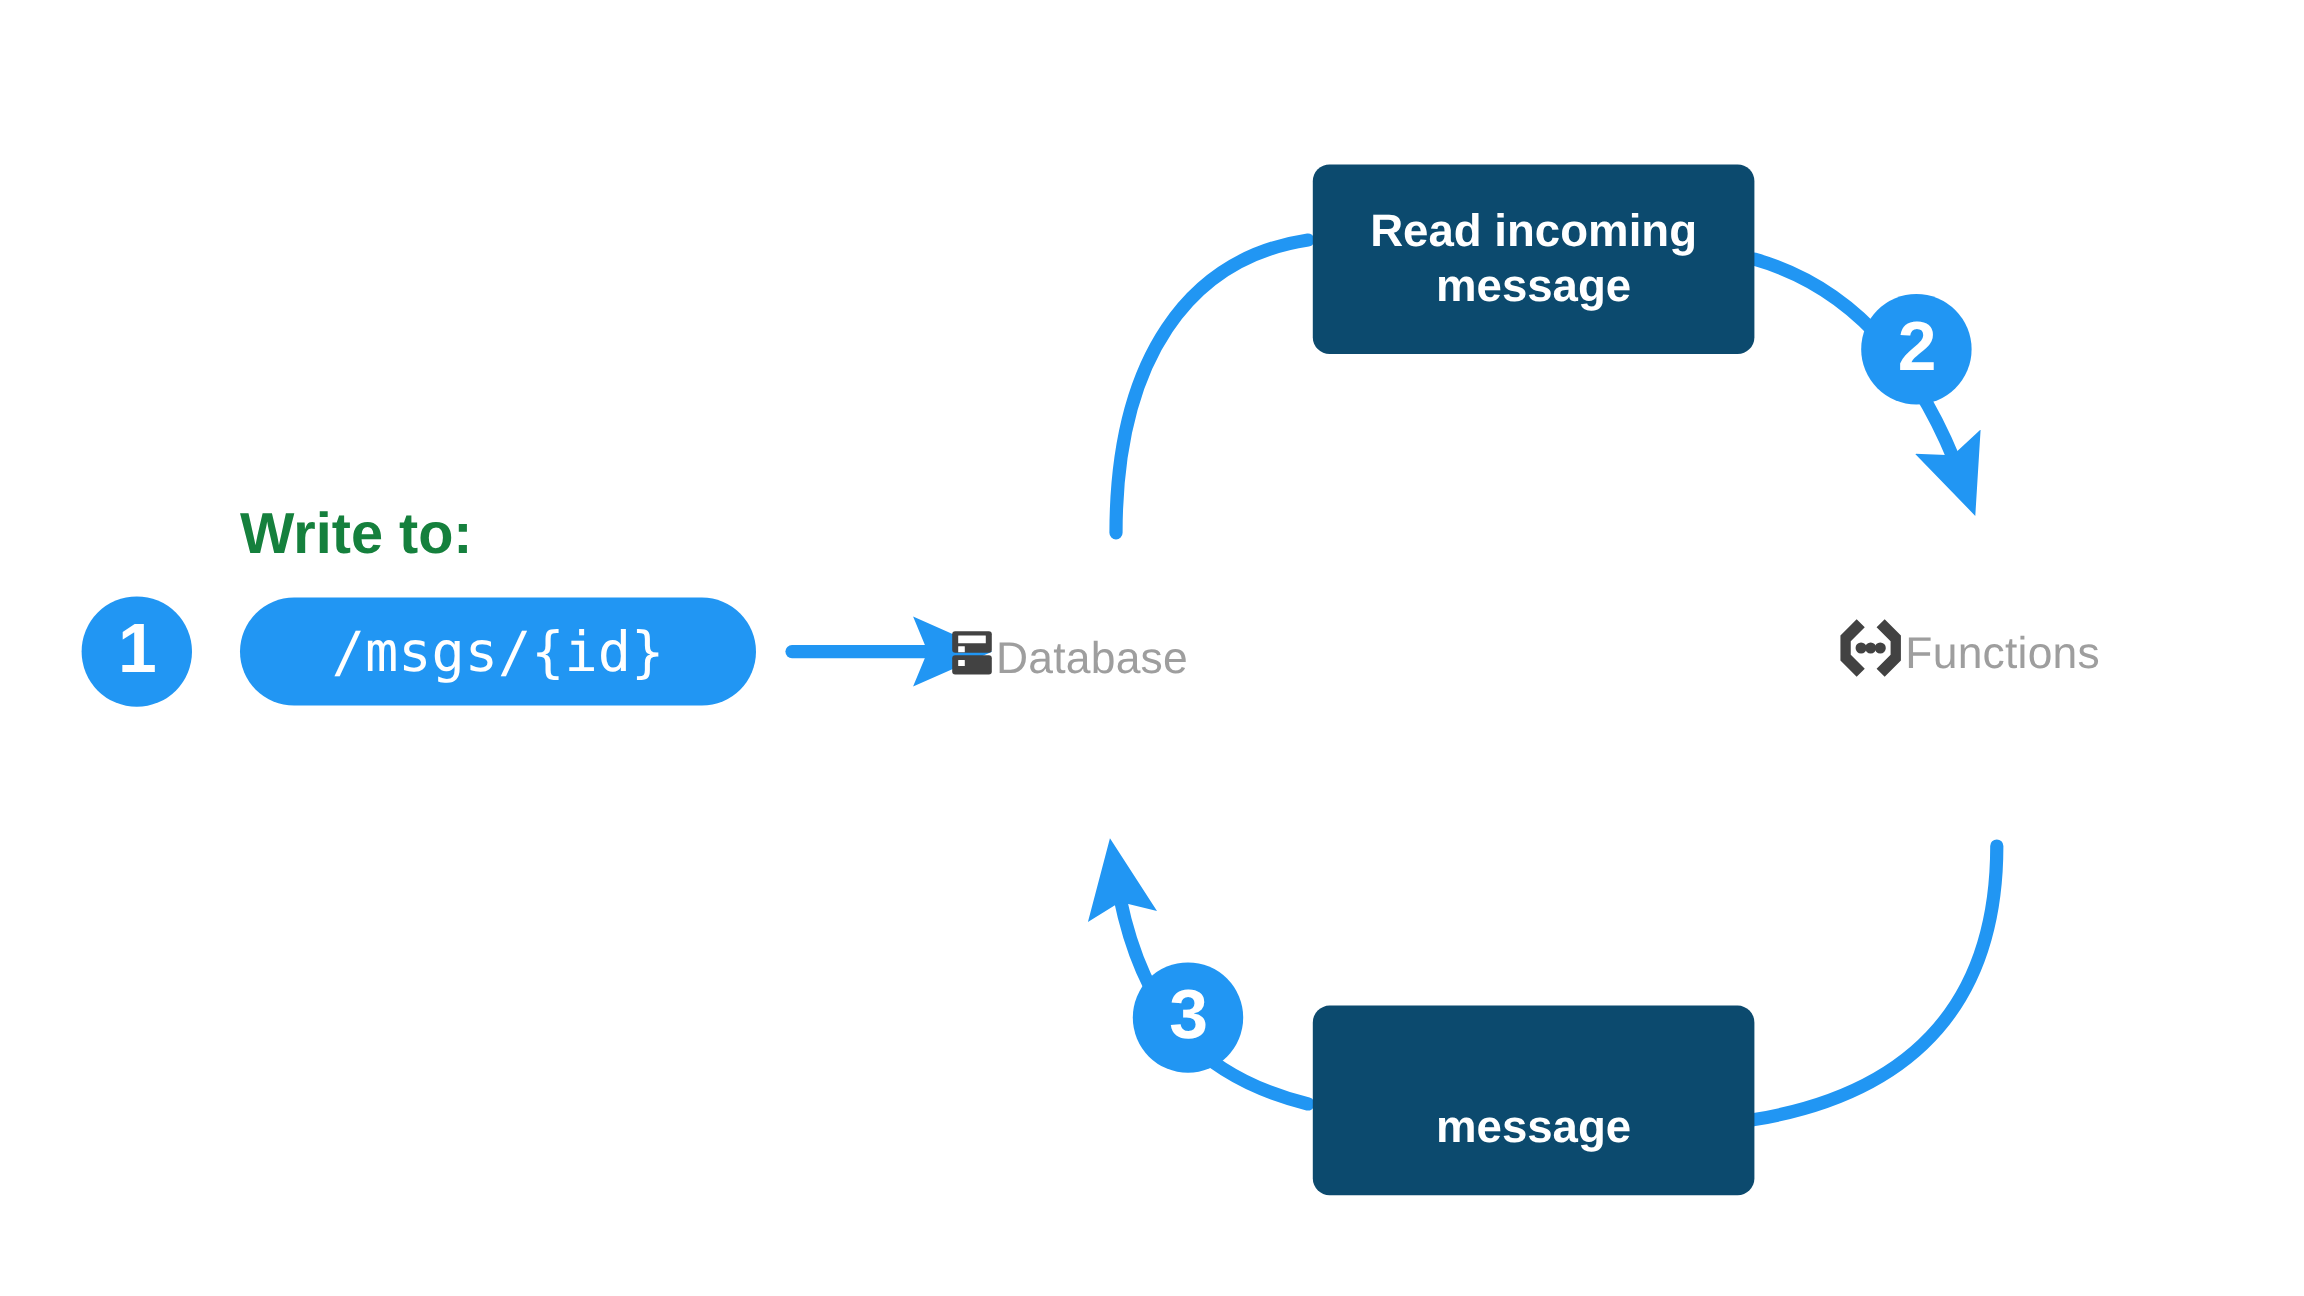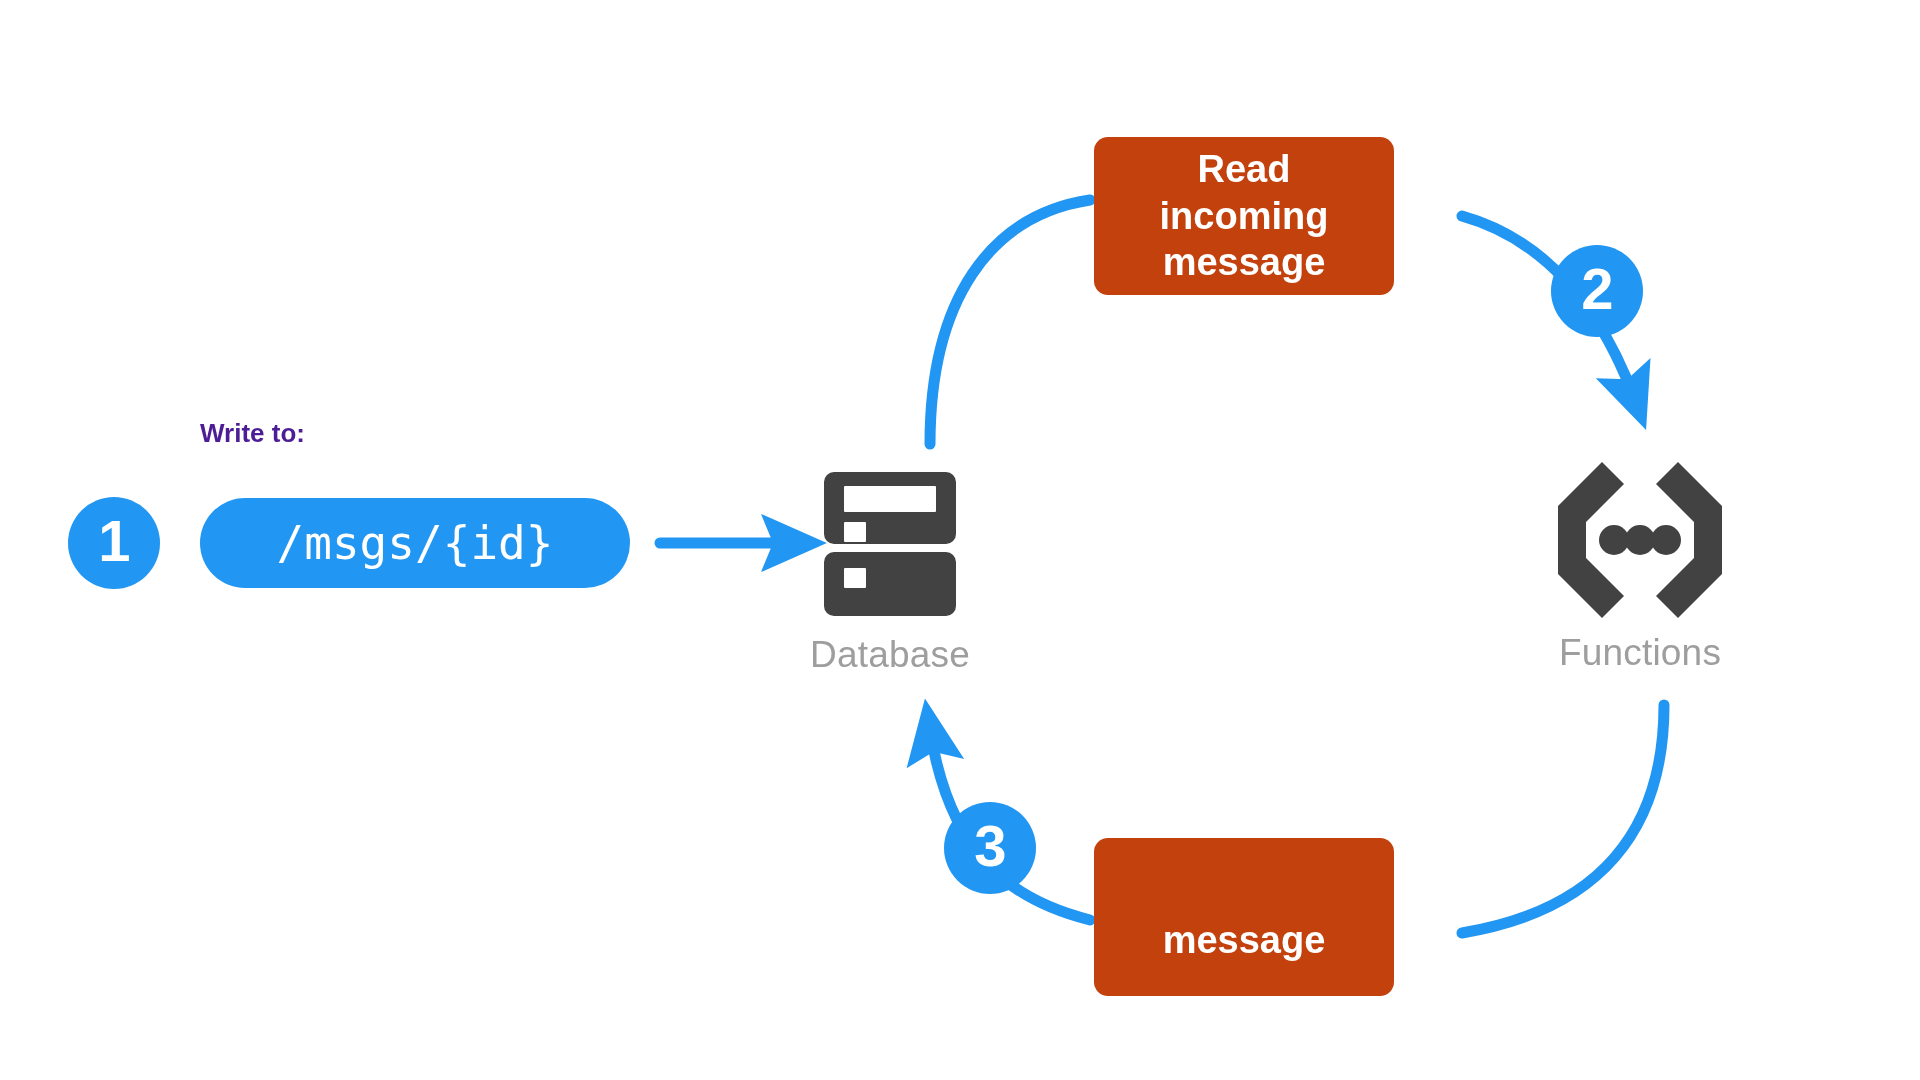--- a/index.html
+++ b/index.html
@@ -53,23 +53,23 @@
 
   #badge-1 { left: 68px;   top: 497px; }
   #badge-2 { left: 1551px; top: 245px; }
   #badge-3 { left: 944px;  top: 802px; }
 
   
   #write-to-label {
     position: absolute;
     left: 200px;
     top: 418px;
-    font-size: 26px;
+    font-size: 48px;
     font-weight: bold;
-    color: #4c1d95;
+    color: #15803d;
     white-space: nowrap;
   }
 
   
   #path-pill {
     position: absolute;
     left: 200px;
     top: 498px;
     width: 430px;
     height: 90px;
@@ -85,43 +85,43 @@
     font-size: 46px;
     font-weight: normal;
     color: #ffffff;
     letter-spacing: 0px;
     white-space: nowrap;
   }
 
   
   .action-box {
     position: absolute;
-    width: 300px;
+    width: 368px;
     height: 158px;
     border-radius: 14px;
-    background: #c2410c;
+    background: #0c4a6e;
     color: #ffffff;
     display: flex;
     align-items: center;
     justify-content: center;
     text-align: center;
     font-size: 38px;
     font-weight: bold;
     line-height: 1.22;
     padding: 0 16px;
     box-sizing: border-box;
   }
   #box-read  { left: 1094px; top: 137px; }
   #box-write { left: 1094px; top: 838px; }
 
   
   .node {
     position: absolute;
     display: flex;
-    flex-direction: column;
+    flex-direction: row;
     align-items: center;
   }
   .node-caption {
     margin-top: 10px;
     font-size: 37px;
     color: #9e9e9e;
     white-space: nowrap;
     letter-spacing: 0.2px;
   }
   #node-database { left: 790px;  top: 464px; width: 200px; }

